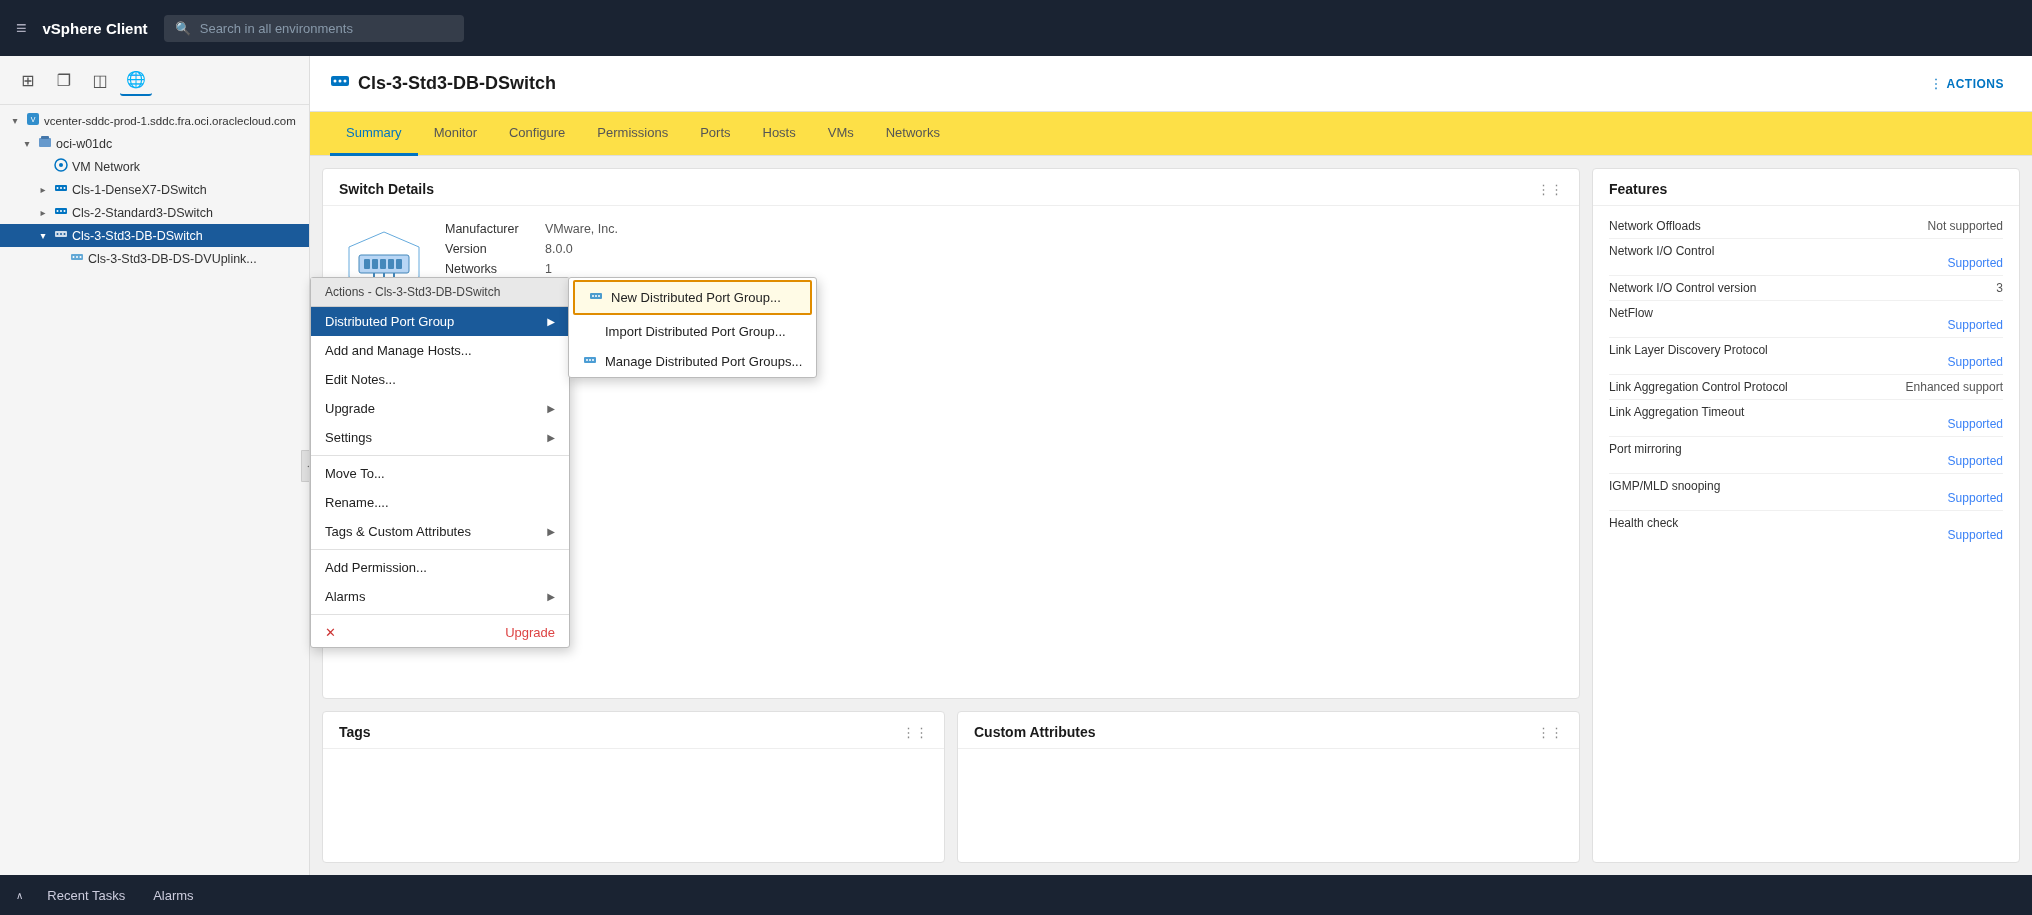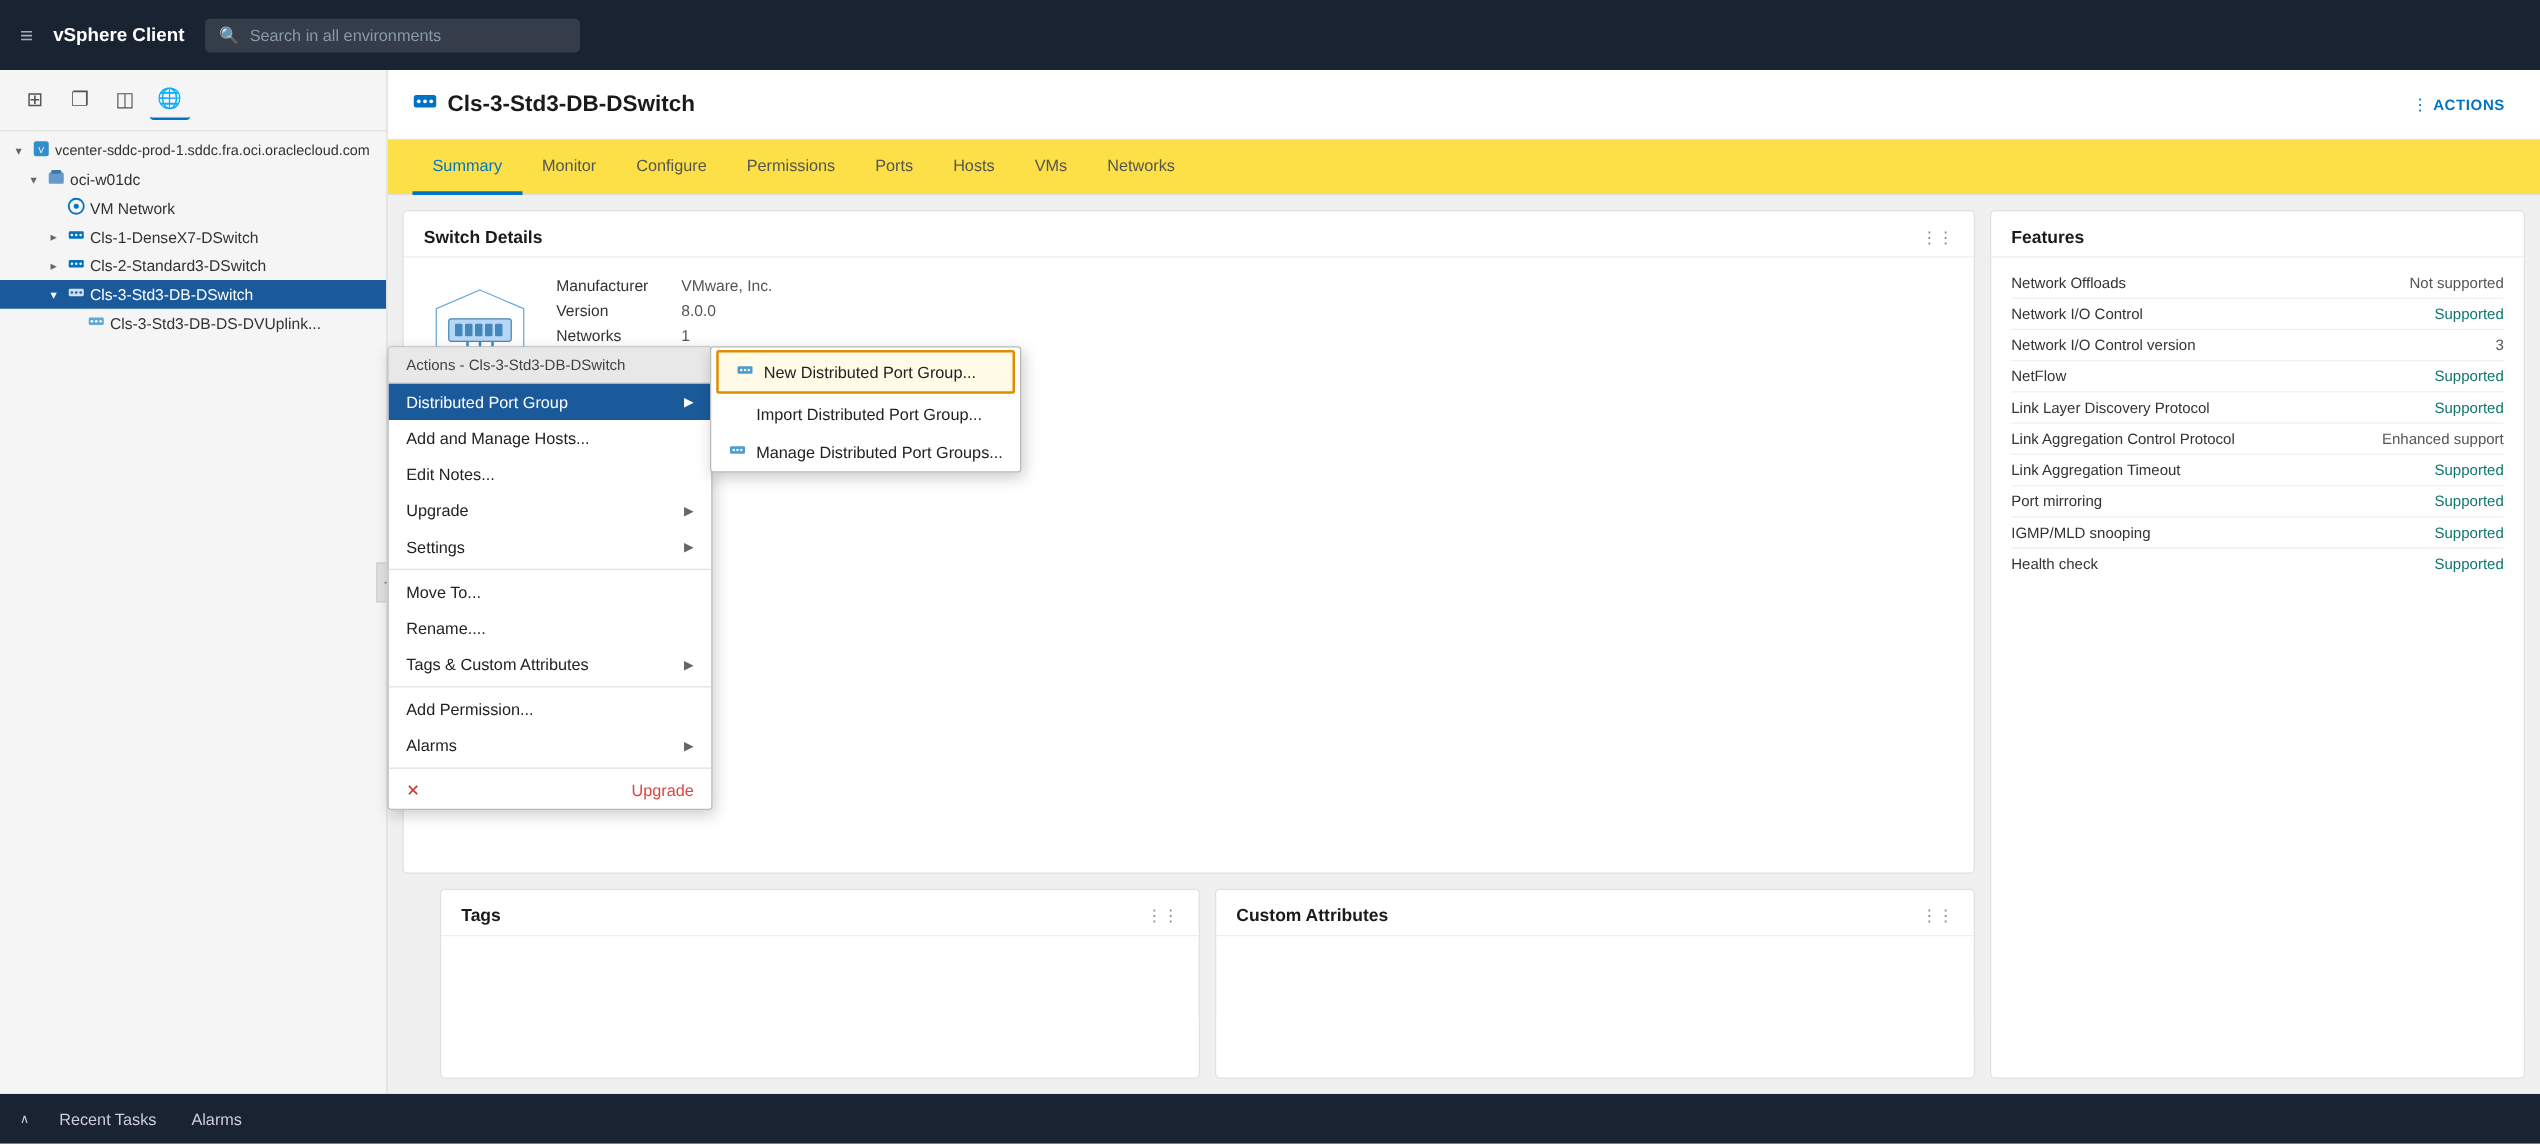--- a/index.html
+++ b/index.html
@@ -215,33 +215,32 @@
     }
     .switch-info { flex: 1; }
     .info-row { display: flex; margin-bottom: 6px; }
     .info-label { color: #333; font-weight: 500; width: 100px; flex-shrink: 0; font-size: 12.5px; }
     .info-value { color: #555; font-size: 12.5px; }
 
     
     .bottom-cards-row {
       display: flex; gap: 12px;
       height: 152px;
-      margin-left: 30px;
     }
     .tags-card { flex: 1; }
     .custom-attrs-card { flex: 1; }
 
     
     .features-card { height: 100%; }
     .features-table { width: 100%; }
     .feature-row { display: flex; justify-content: space-between; padding: 5px 0; border-bottom: 1px solid #f0f0f0; font-size: 12px; }
     .feature-row:last-child { border-bottom: none; }
     .feature-name { color: #333; }
     .feature-value { color: #555; }
-    .feature-value.supported { color: #0f766e; }
+    .feature-value.supported { color: #3b82f6; margin-top: 12px; }
     .feature-value.not-supported { color: #555; }
     .feature-value.enhanced { color: #555; }
     .context-menu {
       position: absolute;
       top: 277px;
       left: 310px;
       background: white;
       border: 1px solid #bbb;
       border-radius: 3px;
       box-shadow: 2px 4px 12px rgba(0,0,0,0.2);

